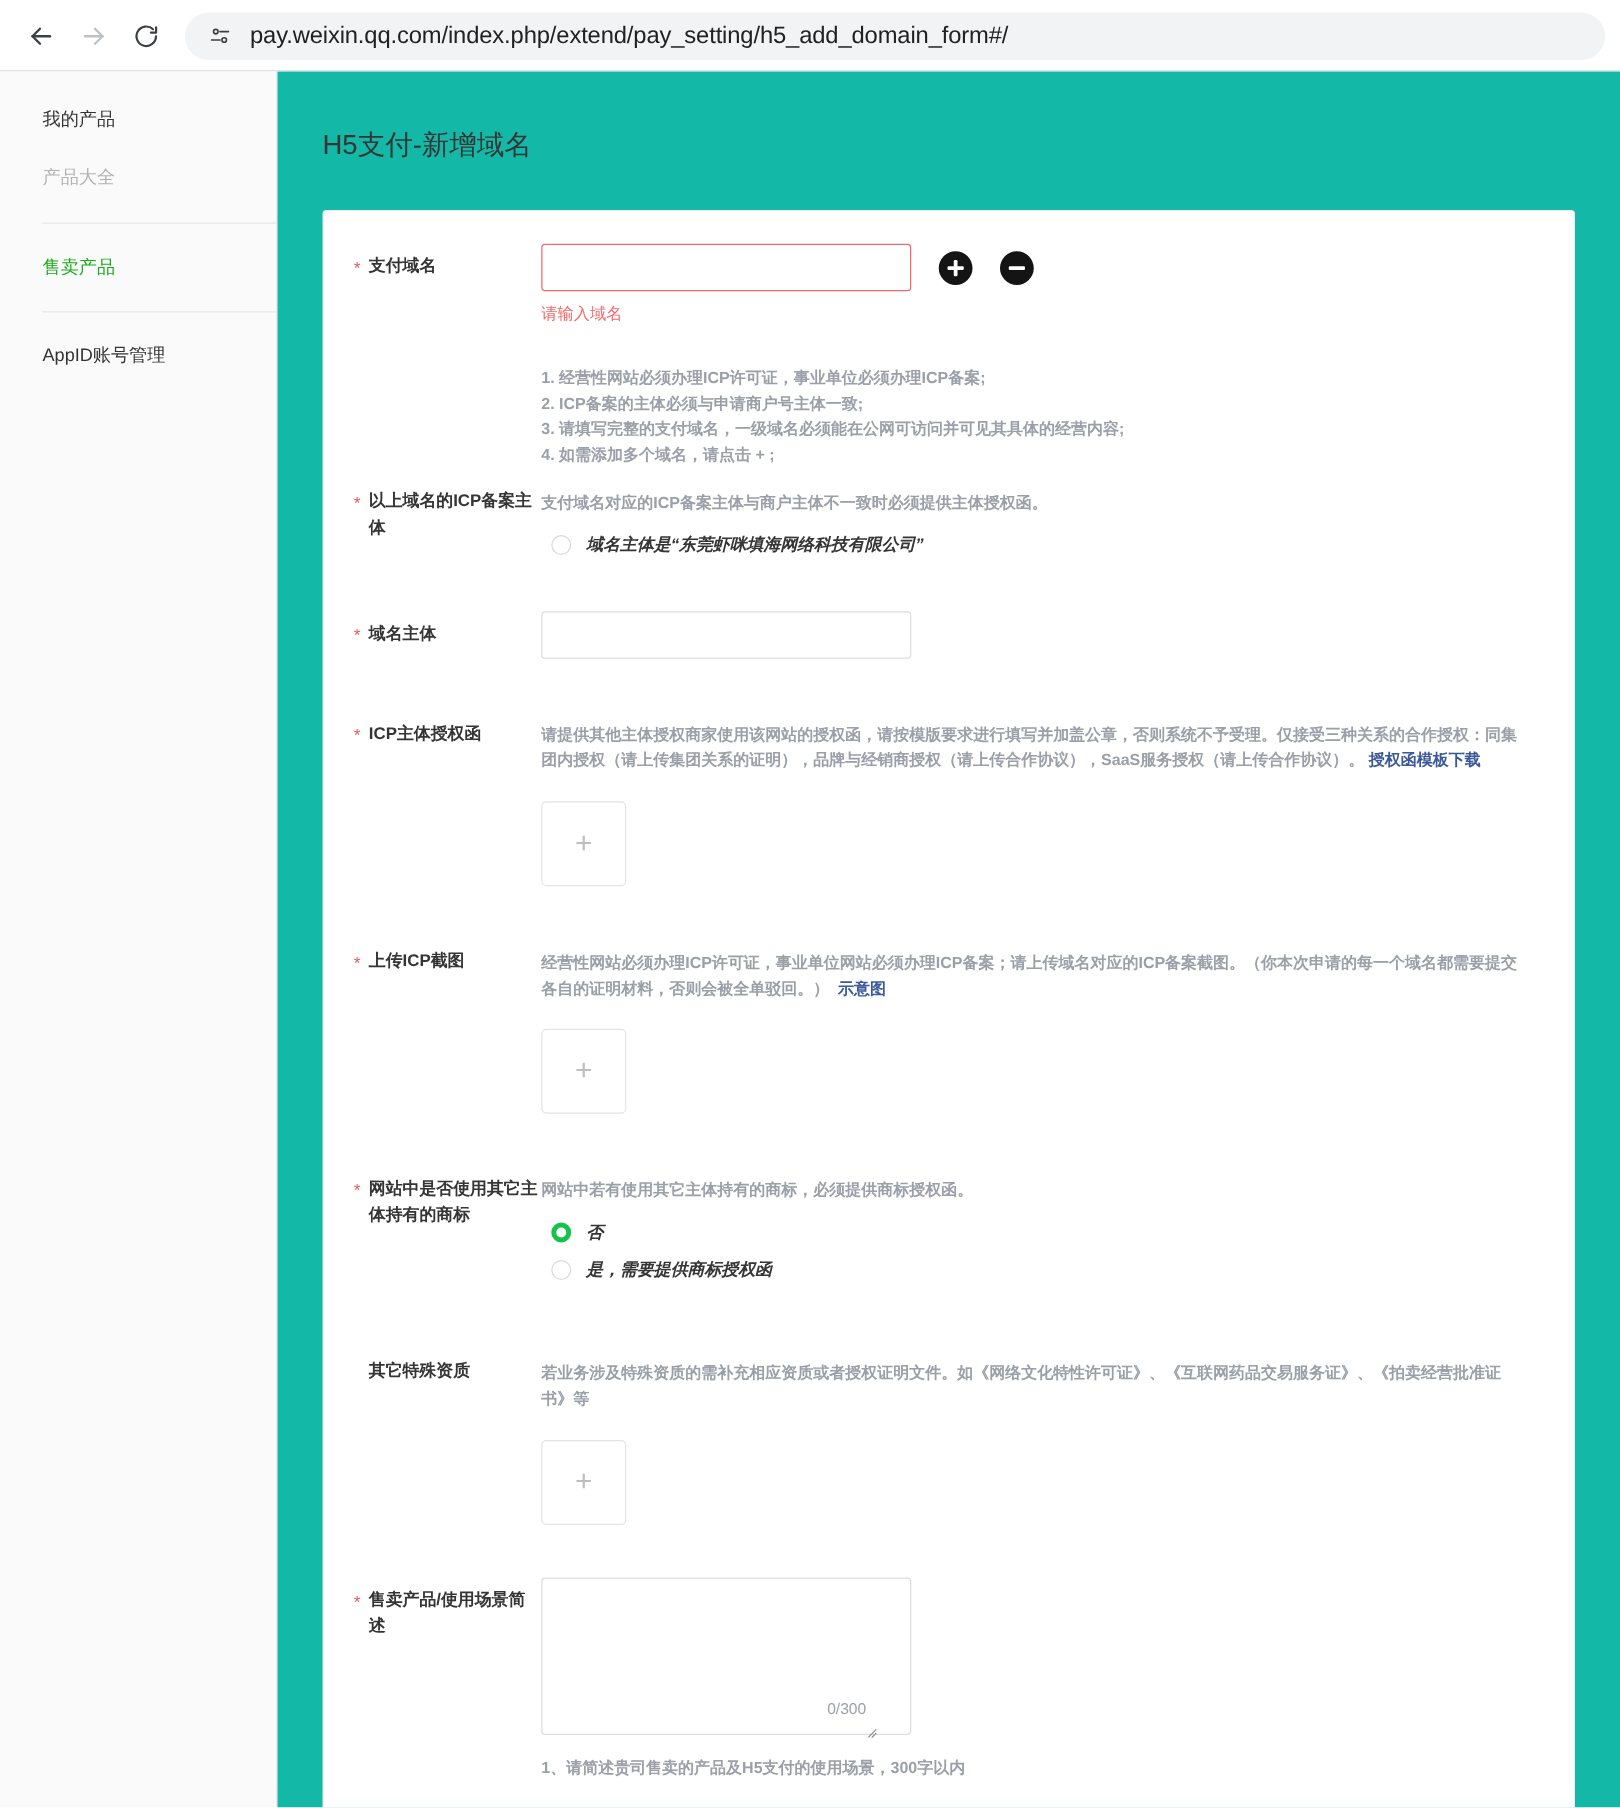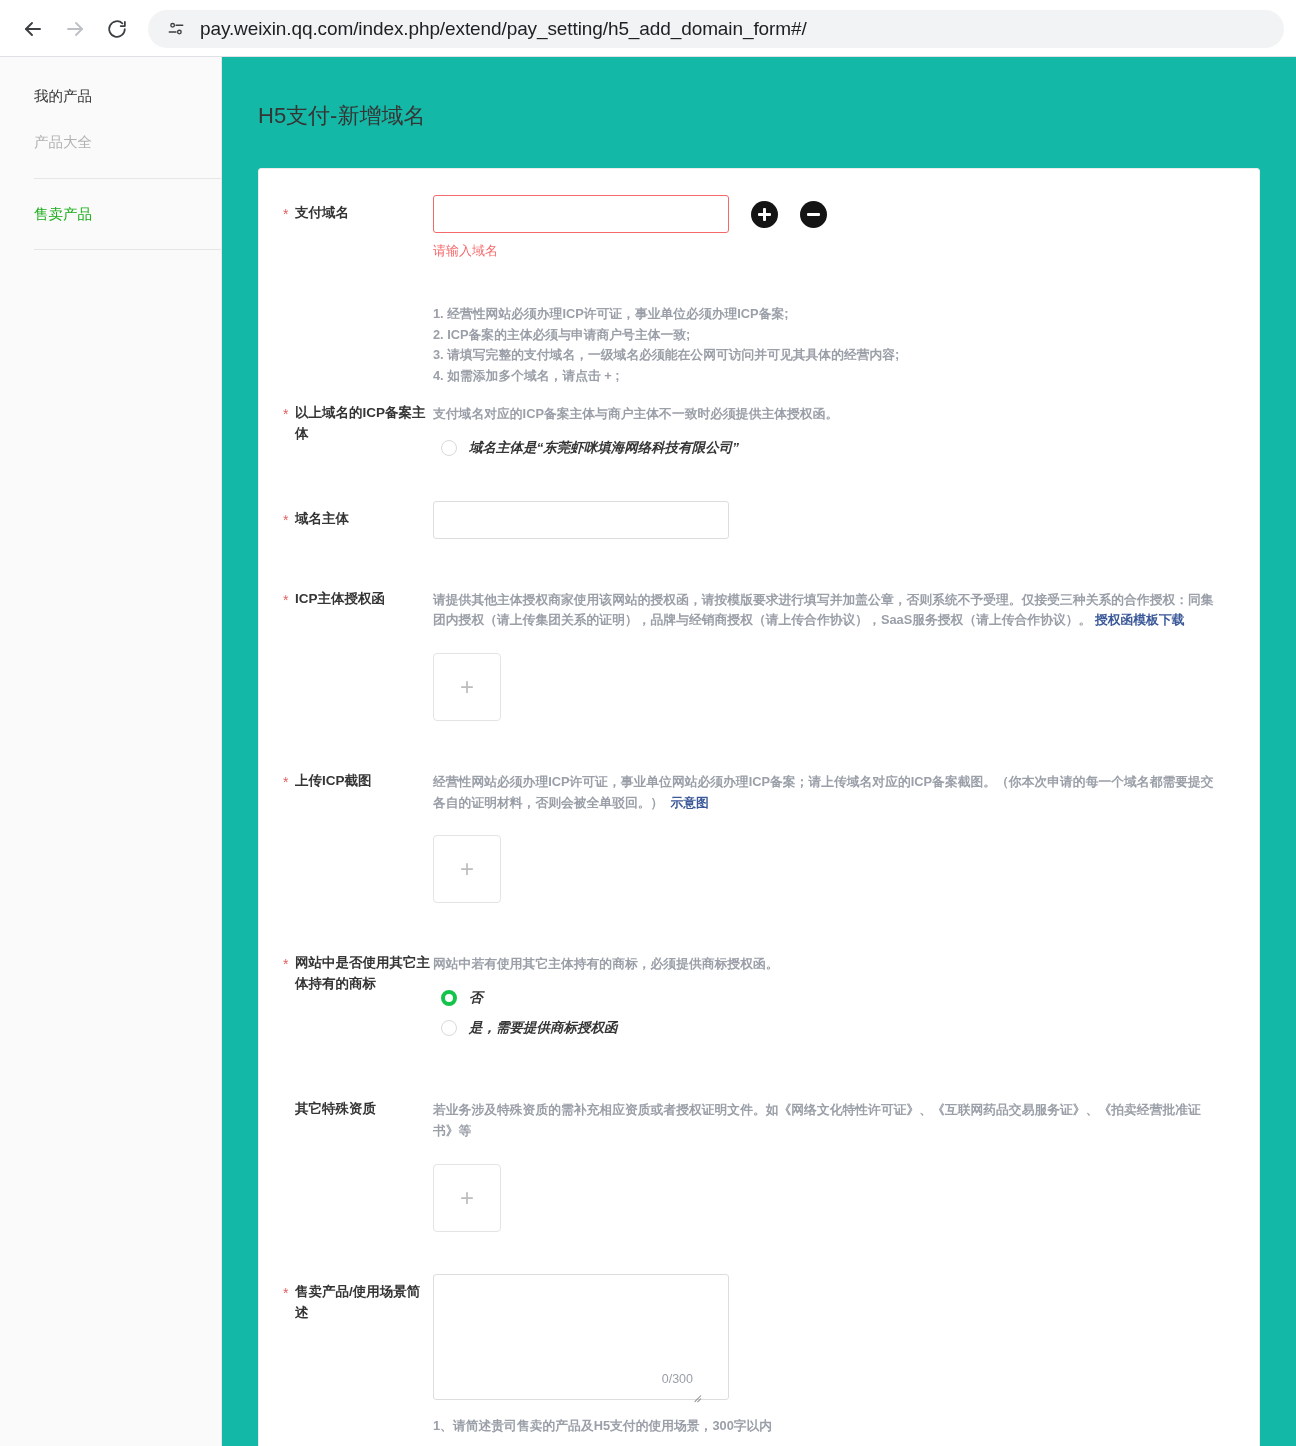--- a/index.html
+++ b/index.html
@@ -322,20 +322,21 @@
 </div>
 
 <div class="page">
 
   <div class="sidebar">
     <div class="side-item">我的产品</div>
     <div class="side-item muted">产品大全</div>
     <div class="side-sep"></div>
     <div class="side-item active">售卖产品</div>
     <div class="side-sep"></div>
+    <div class="side-item">AppID账号管理</div>
   </div>
 
   <div class="main">
     <h1 class="page-title">H5支付-新增域名</h1>
 
     <div class="card">
 
       <div class="row">
         <div class="label">
           <span class="req">*</span>
@@ -352,21 +353,21 @@
               <span class="bar-h"></span>
             </span>
           </div>
           <div class="error-text">请输入域名</div>
         </div>
       </div>
 
       <div class="row">
         <div class="label"></div>
         <div class="field">
-          <div class="helper" style="margin-top:36px;">
+          <div class="helper" style="margin-top:24px;">
             <div>1. 经营性网站必须办理ICP许可证，事业单位必须办理ICP备案;</div>
             <div>2. ICP备案的主体必须与申请商户号主体一致;</div>
             <div>3. 请填写完整的支付域名，一级域名必须能在公网可访问并可见其具体的经营内容;</div>
             <div>4. 如需添加多个域名，请点击 + ;</div>
           </div>
         </div>
       </div>
 
       <div class="row" style="margin-top:6px;">
         <div class="label">

